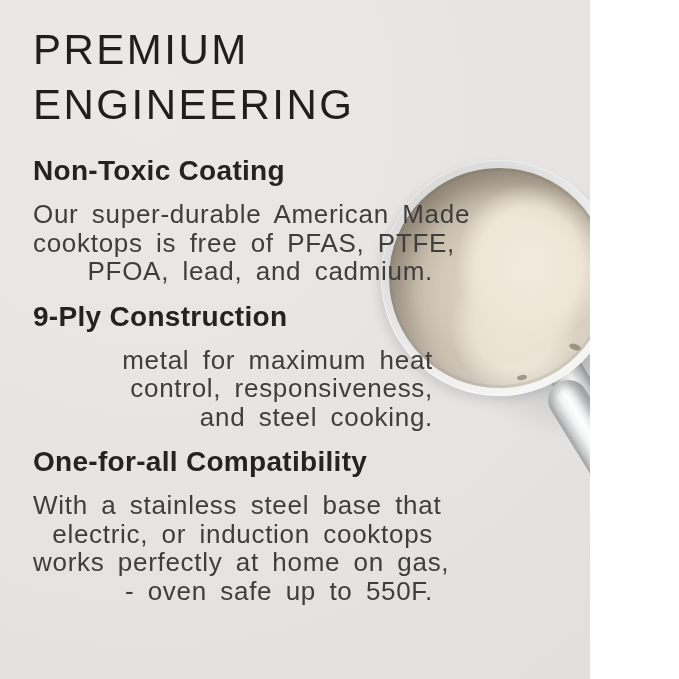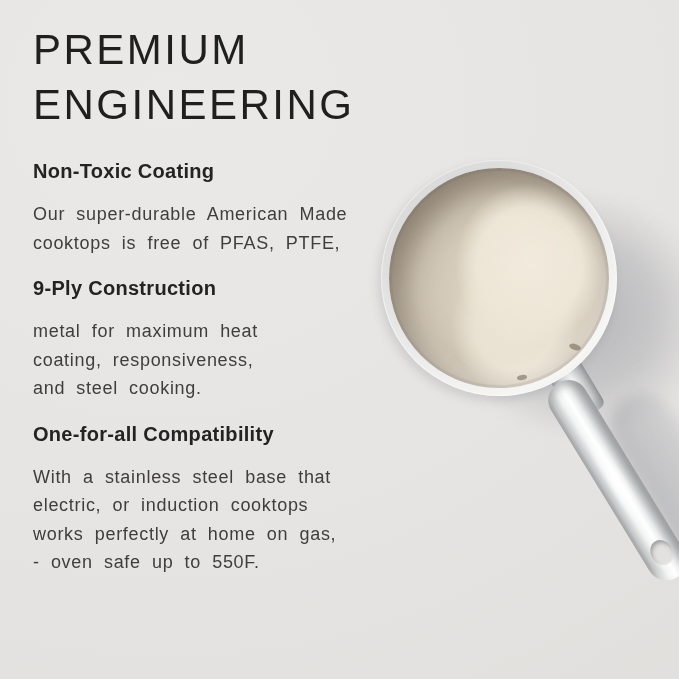--- a/index.html
+++ b/index.html
@@ -1,33 +1,33 @@
 <!DOCTYPE html>
 <html><head>
 <meta charset="utf-8">
 <style>
   html,body{margin:0;padding:0;}
   .canvas{
-    position:relative; width:679px; height:679px; overflow:hidden;
+    position:relative; width:590px; height:679px; overflow:hidden;
     background: radial-gradient(150% 130% at 25% 15%, #ebe9e7 0%, #e6e4e2 52%, #deddda 100%);
     font-family:"Liberation Sans", sans-serif;
   }
   .content{ position:absolute; left:33px; top:22px; width:400px; z-index:5; }
   h1{
     margin:0 0 22px 0; font-weight:400; font-size:42px; line-height:55px;
     letter-spacing:2.5px; color:#1f1f1f;
   }
   .section{ margin-bottom:14px; }
   .section h2{
-    margin:0 0 12px 0; font-size:20px; line-height:34px; font-weight:700;
+    margin:0 0 12px 0; font-size:28px; line-height:34px; font-weight:700;
     letter-spacing:0.3px; color:#232323;
   }
   .bodyline{
-    font-size:18px; line-height:28.5px; color:#3f3e3c;
-    letter-spacing:0.7px; word-spacing:5.5px; white-space:nowrap;
+    font-size:26px; line-height:28.5px; color:#3f3e3c;
+    letter-spacing:0.7px; word-spacing:5.5px; white-space:nowrap;text-align:right;
   }
 
   
   .photo{ position:absolute; inset:0; margin:0; z-index:1; }
   .cast-shadow{
     position:absolute; left:445px; top:185px; width:270px; height:260px; border-radius:50%;
     background: radial-gradient(closest-side, rgba(141,143,150,.55) 0%, rgba(141,143,150,.34) 55%, rgba(141,143,150,0) 95%);
     filter:blur(6px);
   }
   .handle-shadow{
@@ -99,26 +99,27 @@
   <main class="content">
     <h1>
       <div>PREMIUM</div>
       <div>ENGINEERING</div>
     </h1>
 
     <div class="section">
       <h2>Non-Toxic Coating</h2>
       <div class="bodyline">Our super-durable American Made</div>
       <div class="bodyline">cooktops is free of PFAS, PTFE,</div>
+      <div class="bodyline">PFOA, lead, and cadmium.</div>
     </div>
 
     <div class="section">
       <h2>9-Ply Construction</h2>
       <div class="bodyline">metal for maximum heat</div>
-      <div class="bodyline">coating, responsiveness,</div>
+      <div class="bodyline">control, responsiveness,</div>
       <div class="bodyline">and steel cooking.</div>
     </div>
 
     <div class="section">
       <h2>One-for-all Compatibility</h2>
       <div class="bodyline">With a stainless steel base that</div>
       <div class="bodyline">electric, or induction cooktops</div>
       <div class="bodyline">works perfectly at home on gas,</div>
       <div class="bodyline">- oven safe up to 550F.</div>
     </div>

